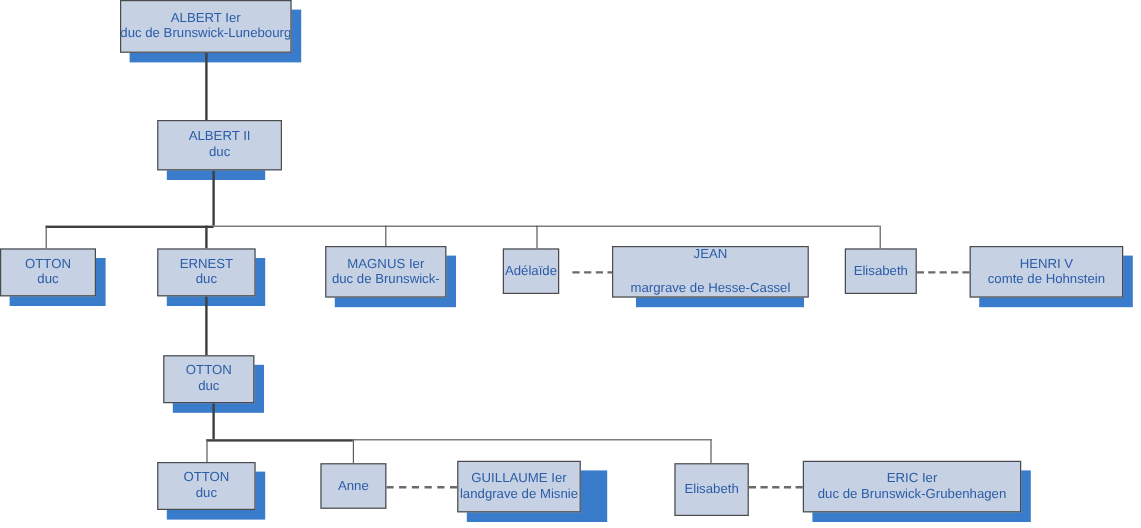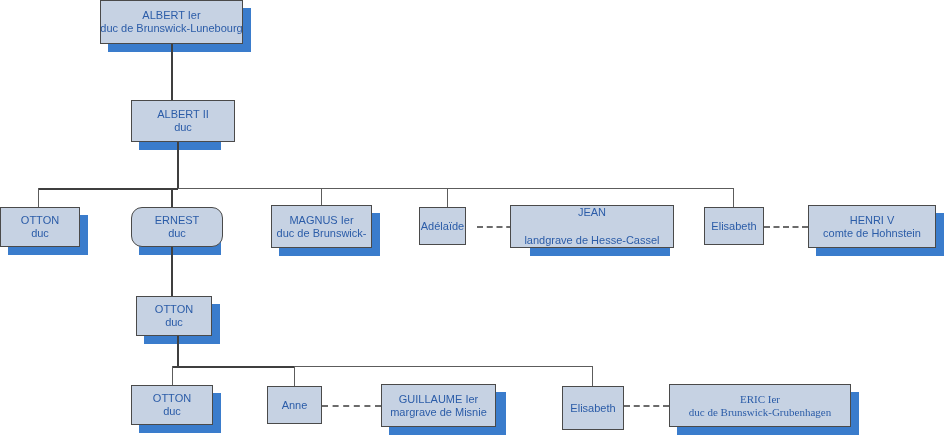--- a/index.html
+++ b/index.html
@@ -126,38 +126,38 @@
   <div class="node" style="left:131px; top:100px; width:104px; height:42px;">
     <span class="ln1">ALBERT II</span>
     <span class="ln2">duc</span>
   </div>
 
   <div class="node" style="left:0px; top:207px; width:80px; height:40px;">
     <span class="ln1">OTTON</span>
     <span class="ln2">duc</span>
   </div>
 
-  <div class="node" style="left:131px; top:207px; width:92px; height:40px;border-radius:11px;">
+  <div class="node" style="left:131px; top:207px; width:82px; height:40px;">
     <span class="ln1">ERNEST</span>
     <span class="ln2">duc</span>
   </div>
 
   <div class="node" style="left:271px; top:205px; width:101px; height:43px;">
     <span class="ln1">MAGNUS Ier</span>
     <span class="ln2">duc de Brunswick-</span>
   </div>
 
   <div class="node" style="left:419px; top:207px; width:47px; height:38px;">
     <span class="ln1">Adélaïde</span>
 
   </div>
 
   <div class="node" style="left:510px; top:205px; width:164px; height:43px;justify-content:space-between;">
     <span class="ln1">JEAN</span>
-    <span class="ln2">landgrave de Hesse-Cassel</span>
+    <span class="ln2">margrave de Hesse-Cassel</span>
   </div>
 
   <div class="node" style="left:704px; top:207px; width:60px; height:38px;">
     <span class="ln1">Elisabeth</span>
 
   </div>
 
   <div class="node" style="left:808px; top:205px; width:128px; height:43px;">
     <span class="ln1">HENRI V</span>
     <span class="ln2">comte de Hohnstein</span>
@@ -171,28 +171,28 @@
   <div class="node" style="left:131px; top:385px; width:82px; height:40px;">
     <span class="ln1">OTTON</span>
     <span class="ln2">duc</span>
   </div>
 
   <div class="node" style="left:267px; top:386px; width:55px; height:38px;">
     <span class="ln1">Anne</span>
 
   </div>
 
-  <div class="node" style="left:381px; top:384px; width:115px; height:43px;">
+  <div class="node" style="left:381px; top:384px; width:103px; height:43px;">
     <span class="ln1">GUILLAUME Ier</span>
-    <span class="ln2">margrave de Misnie</span>
+    <span class="ln2">landgrave de Misnie</span>
   </div>
 
   <div class="node" style="left:562px; top:386px; width:62px; height:44px;">
     <span class="ln1">Elisabeth</span>
 
   </div>
 
-  <div class="node" style="left:669px; top:384px; width:182px; height:43px;font-family:Liberation Serif, serif;">
+  <div class="node" style="left:669px; top:384px; width:182px; height:43px;">
     <span class="ln1">ERIC Ier</span>
     <span class="ln2">duc de Brunswick-Grubenhagen</span>
   </div>
 
 </div>
 
 </body></html>

